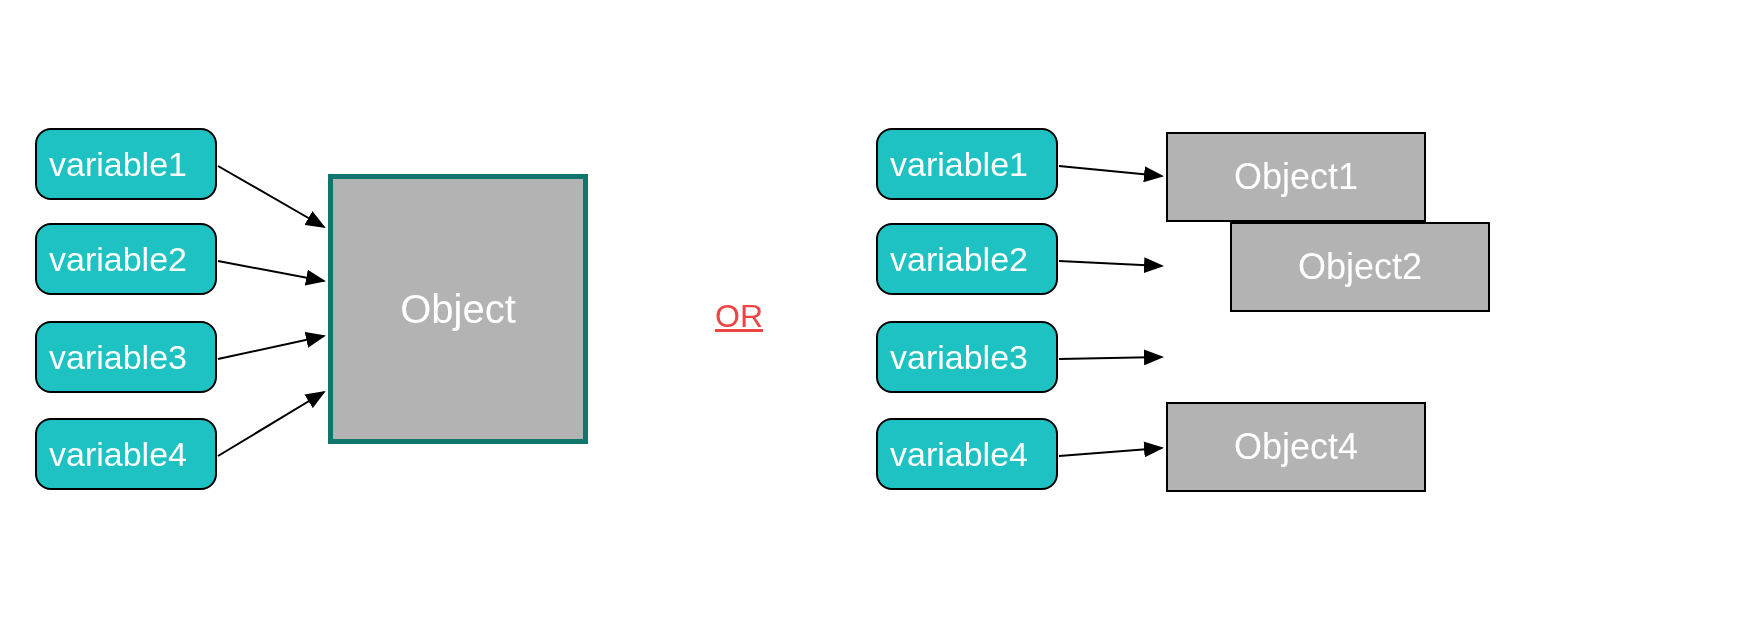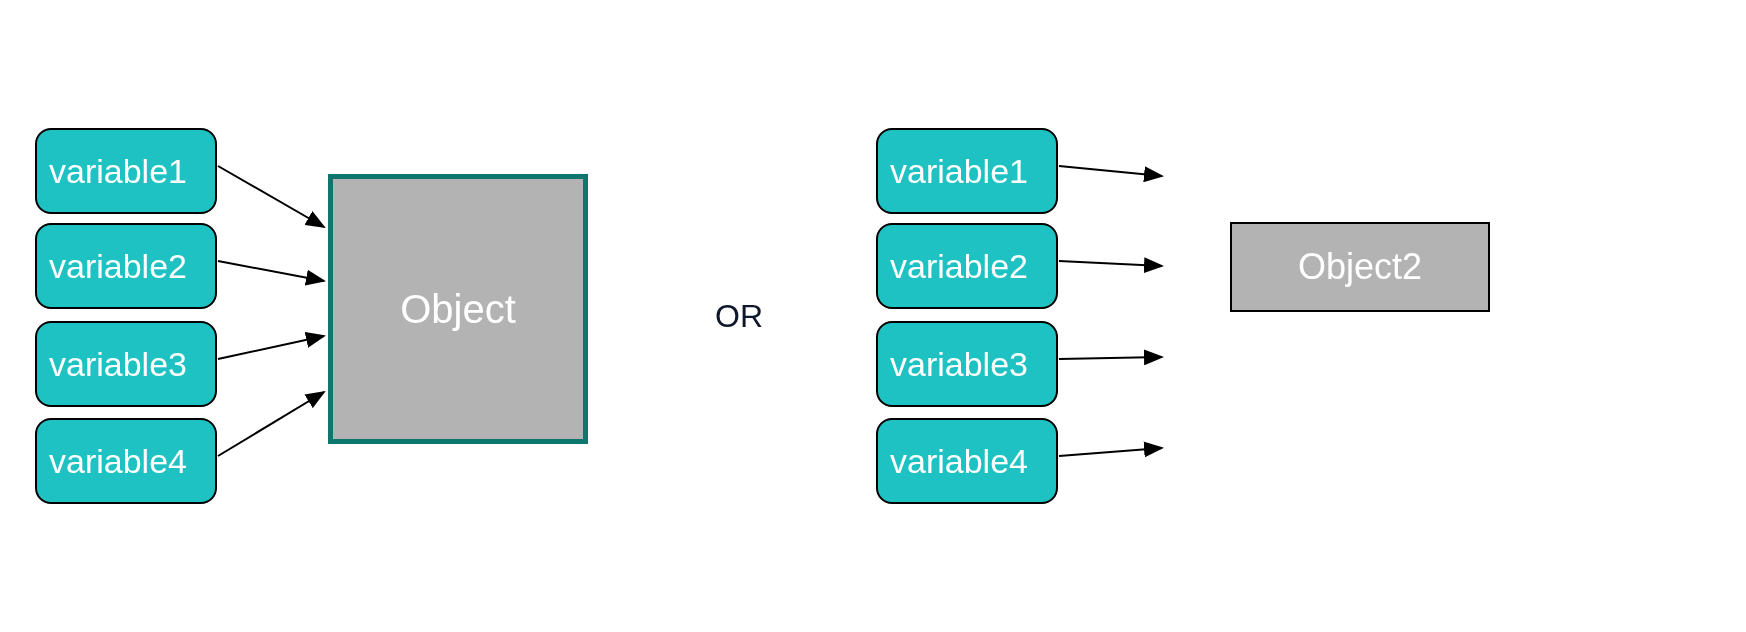--- a/index.html
+++ b/index.html
@@ -15,21 +15,21 @@
       position: relative;
     }
     .diagram-container {
       position: relative;
       width: 100%;
       height: 100%;
     }
     .variable-box {
       position: absolute;
       width: 182px;
-      height: 86px;
+      height: 72px;
       background: #1ec2c2;
       border: 2px solid #000;
       border-radius: 16px;
       color: #fff;
       font-size: 34px;
       font-weight: 300;
       display: flex;
       align-items: center;
       padding-left: 12px;
     }
@@ -56,21 +56,22 @@
       font-size: 36px;
       font-weight: 300;
       display: flex;
       align-items: center;
       justify-content: center;
     }
     .or-label {
       position: absolute;
       font-size: 32px;
       font-weight: 400;
-      color: #0f172a;
+      color: #ef4444;
+      text-decoration: underline;
     }
     svg.arrows {
       position: absolute;
       top: 0;
       left: 0;
       width: 100%;
       height: 100%;
       pointer-events: none;
     }
   </style>
@@ -104,22 +105,28 @@
   <div class="variable-box" style="left:876px; top:223px;">
     <span>variable2</span>
   </div>
   <div class="variable-box" style="left:876px; top:321px;">
     <span>variable3</span>
   </div>
   <div class="variable-box" style="left:876px; top:418px;">
     <span>variable4</span>
   </div>
 
+  <div class="object-small" style="left:1166px; top:132px;">
+    <span>Object1</span>
+  </div>
   <div class="object-small" style="left:1230px; top:222px;">
     <span>Object2</span>
+  </div>
+  <div class="object-small" style="left:1166px; top:402px;">
+    <span>Object4</span>
   </div>
 
   <svg class="arrows">
     <defs>
       <marker id="arrowhead" markerWidth="10" markerHeight="8" refX="9" refY="4" orient="auto">
         <polygon points="0 0, 10 4, 0 8" fill="#000"></polygon>
       </marker>
     </defs>
 
     <line x1="218" y1="166" x2="324" y2="227" stroke="#000" stroke-width="2" marker-end="url(#arrowhead)"></line>

